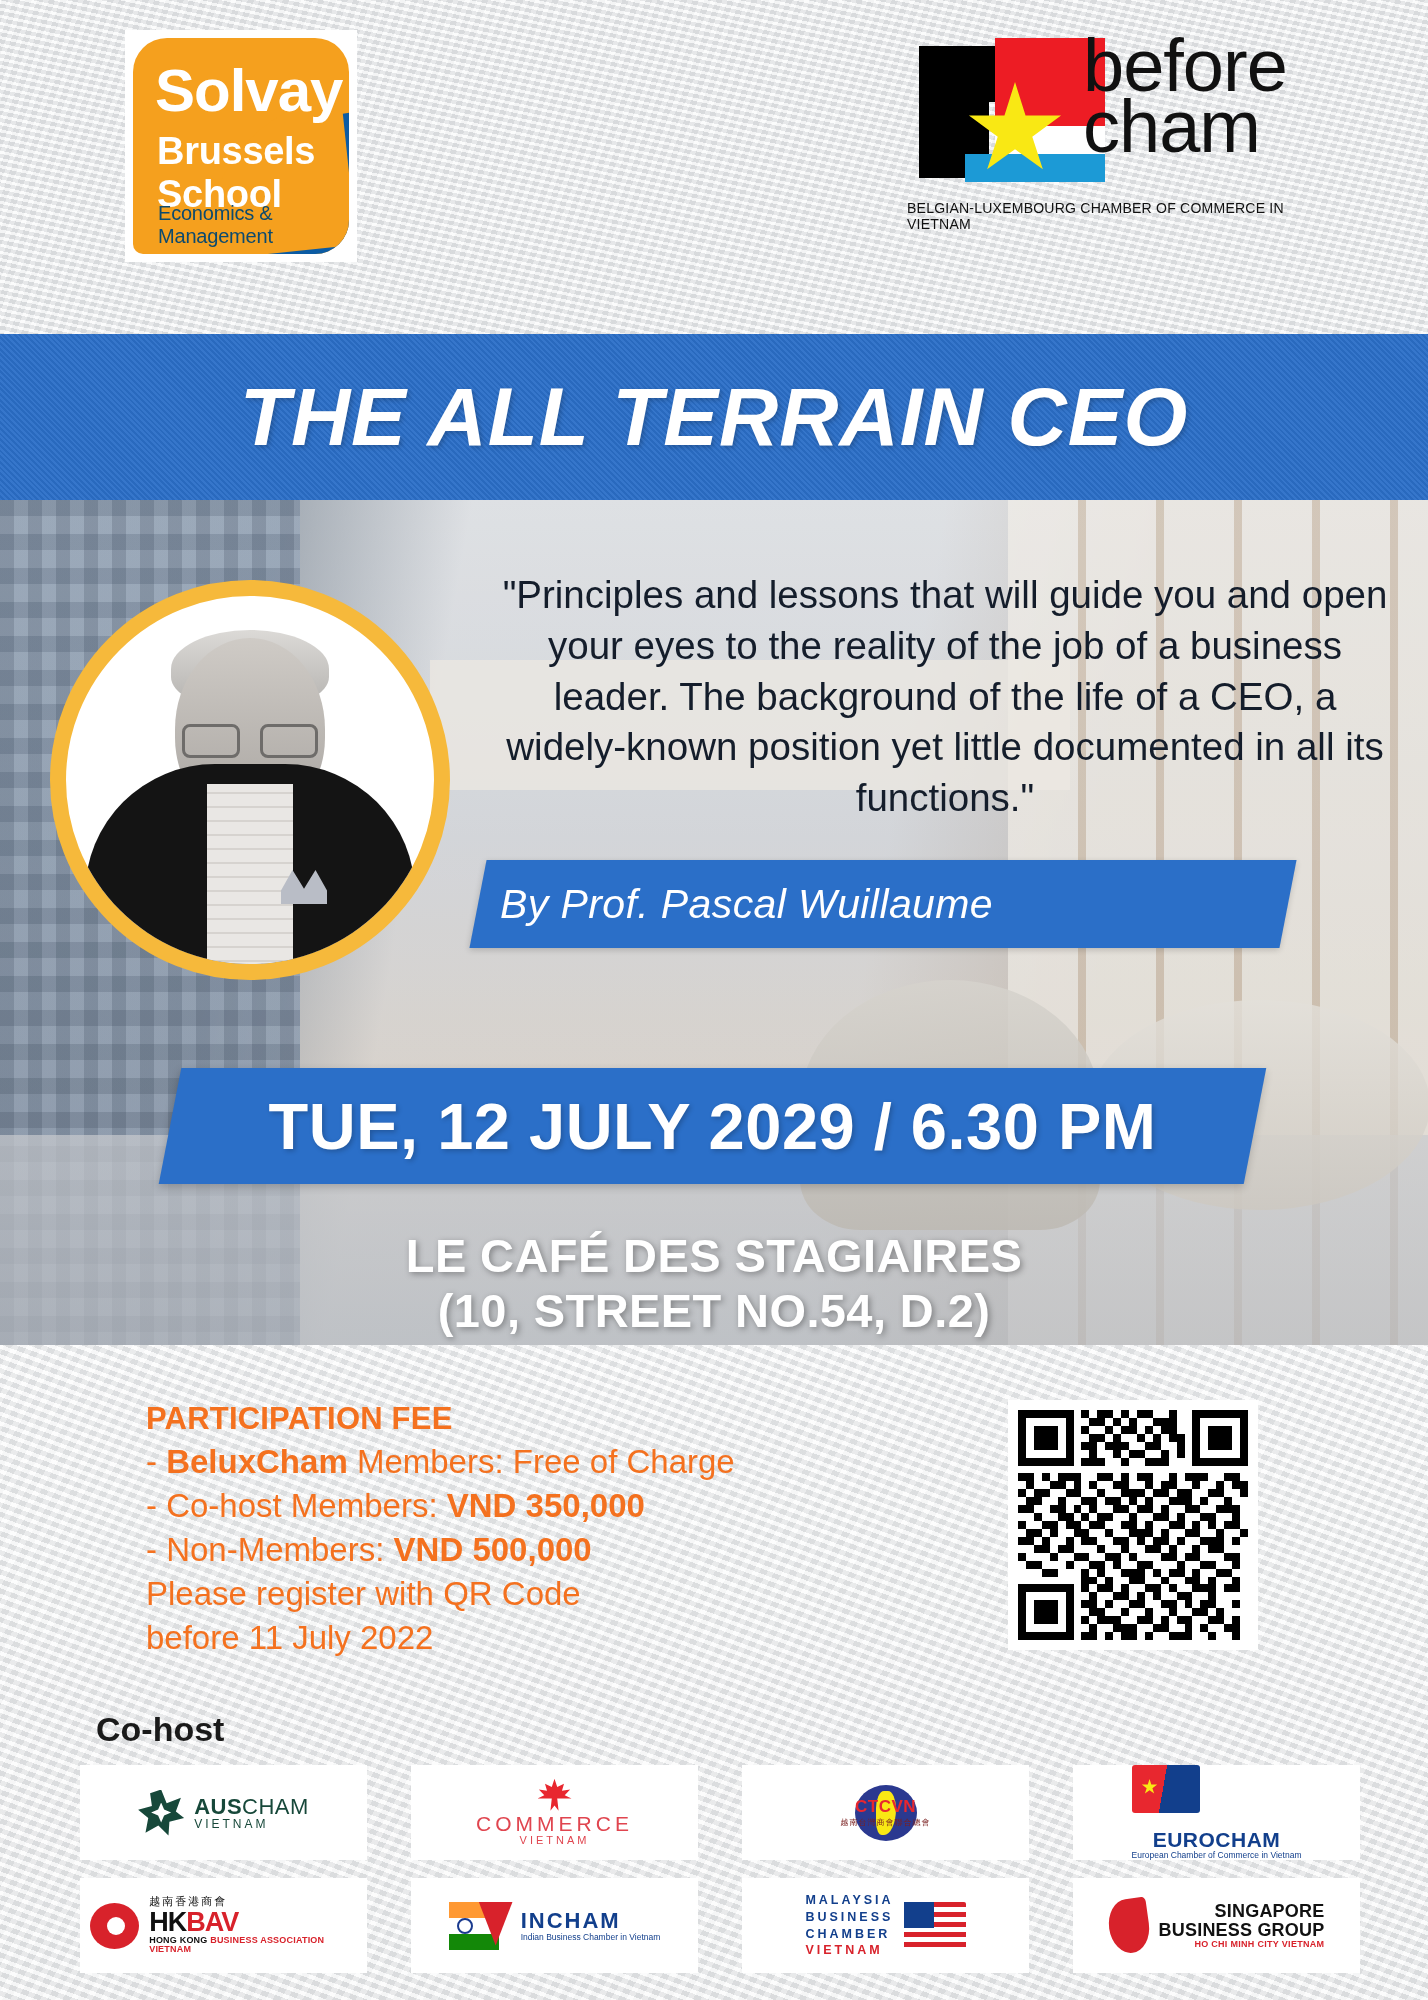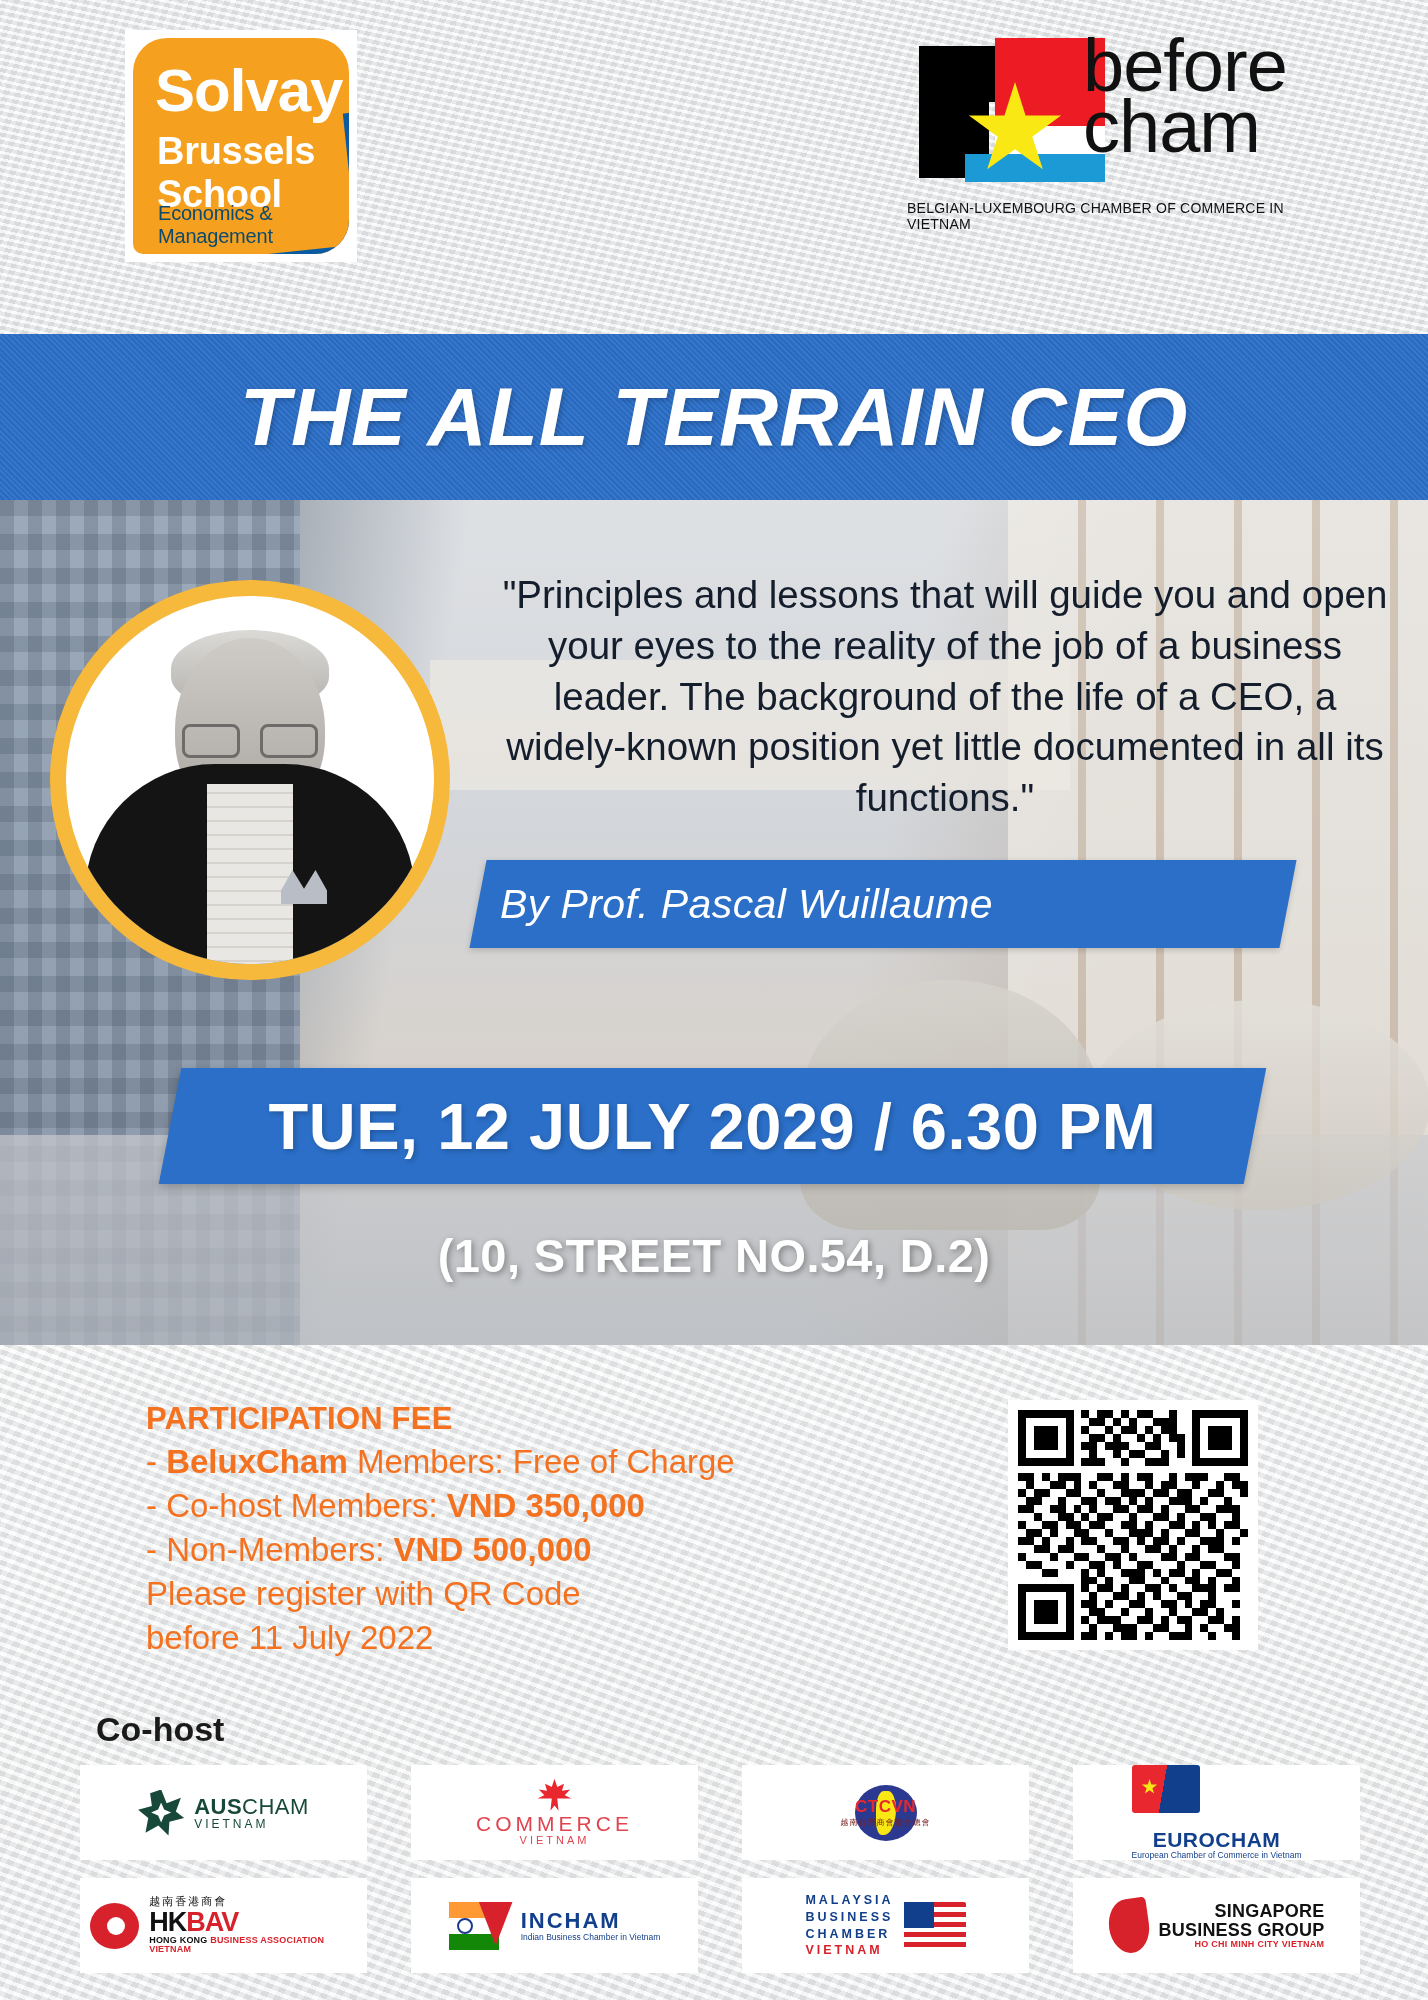--- a/index.html
+++ b/index.html
@@ -236,20 +236,21 @@
 
   <div class="quote">"Principles and lessons that will guide you and open your eyes to the reality of the job of a business leader. The background of the life of a CEO, a widely-known position yet little documented in all its functions."</div>
 
   <div class="speaker"></div>
   <div class="speaker-label">By Prof. Pascal Wuillaume</div>
 
   <div class="date-band"></div>
   <div class="date-label">TUE, 12 JULY 2029 / 6.30 PM</div>
 
   <div class="venue">
+    <div>LE CAFÉ DES STAGIAIRES</div>
     <div>(10, STREET NO.54, D.2)</div>
   </div>
 
   <div class="lower"></div>
 
   <div class="fees">
     <div class="head">PARTICIPATION FEE</div>
     <div>
       <span>- </span><b>BeluxCham</b><span> Members: Free of Charge</span>
     </div>

